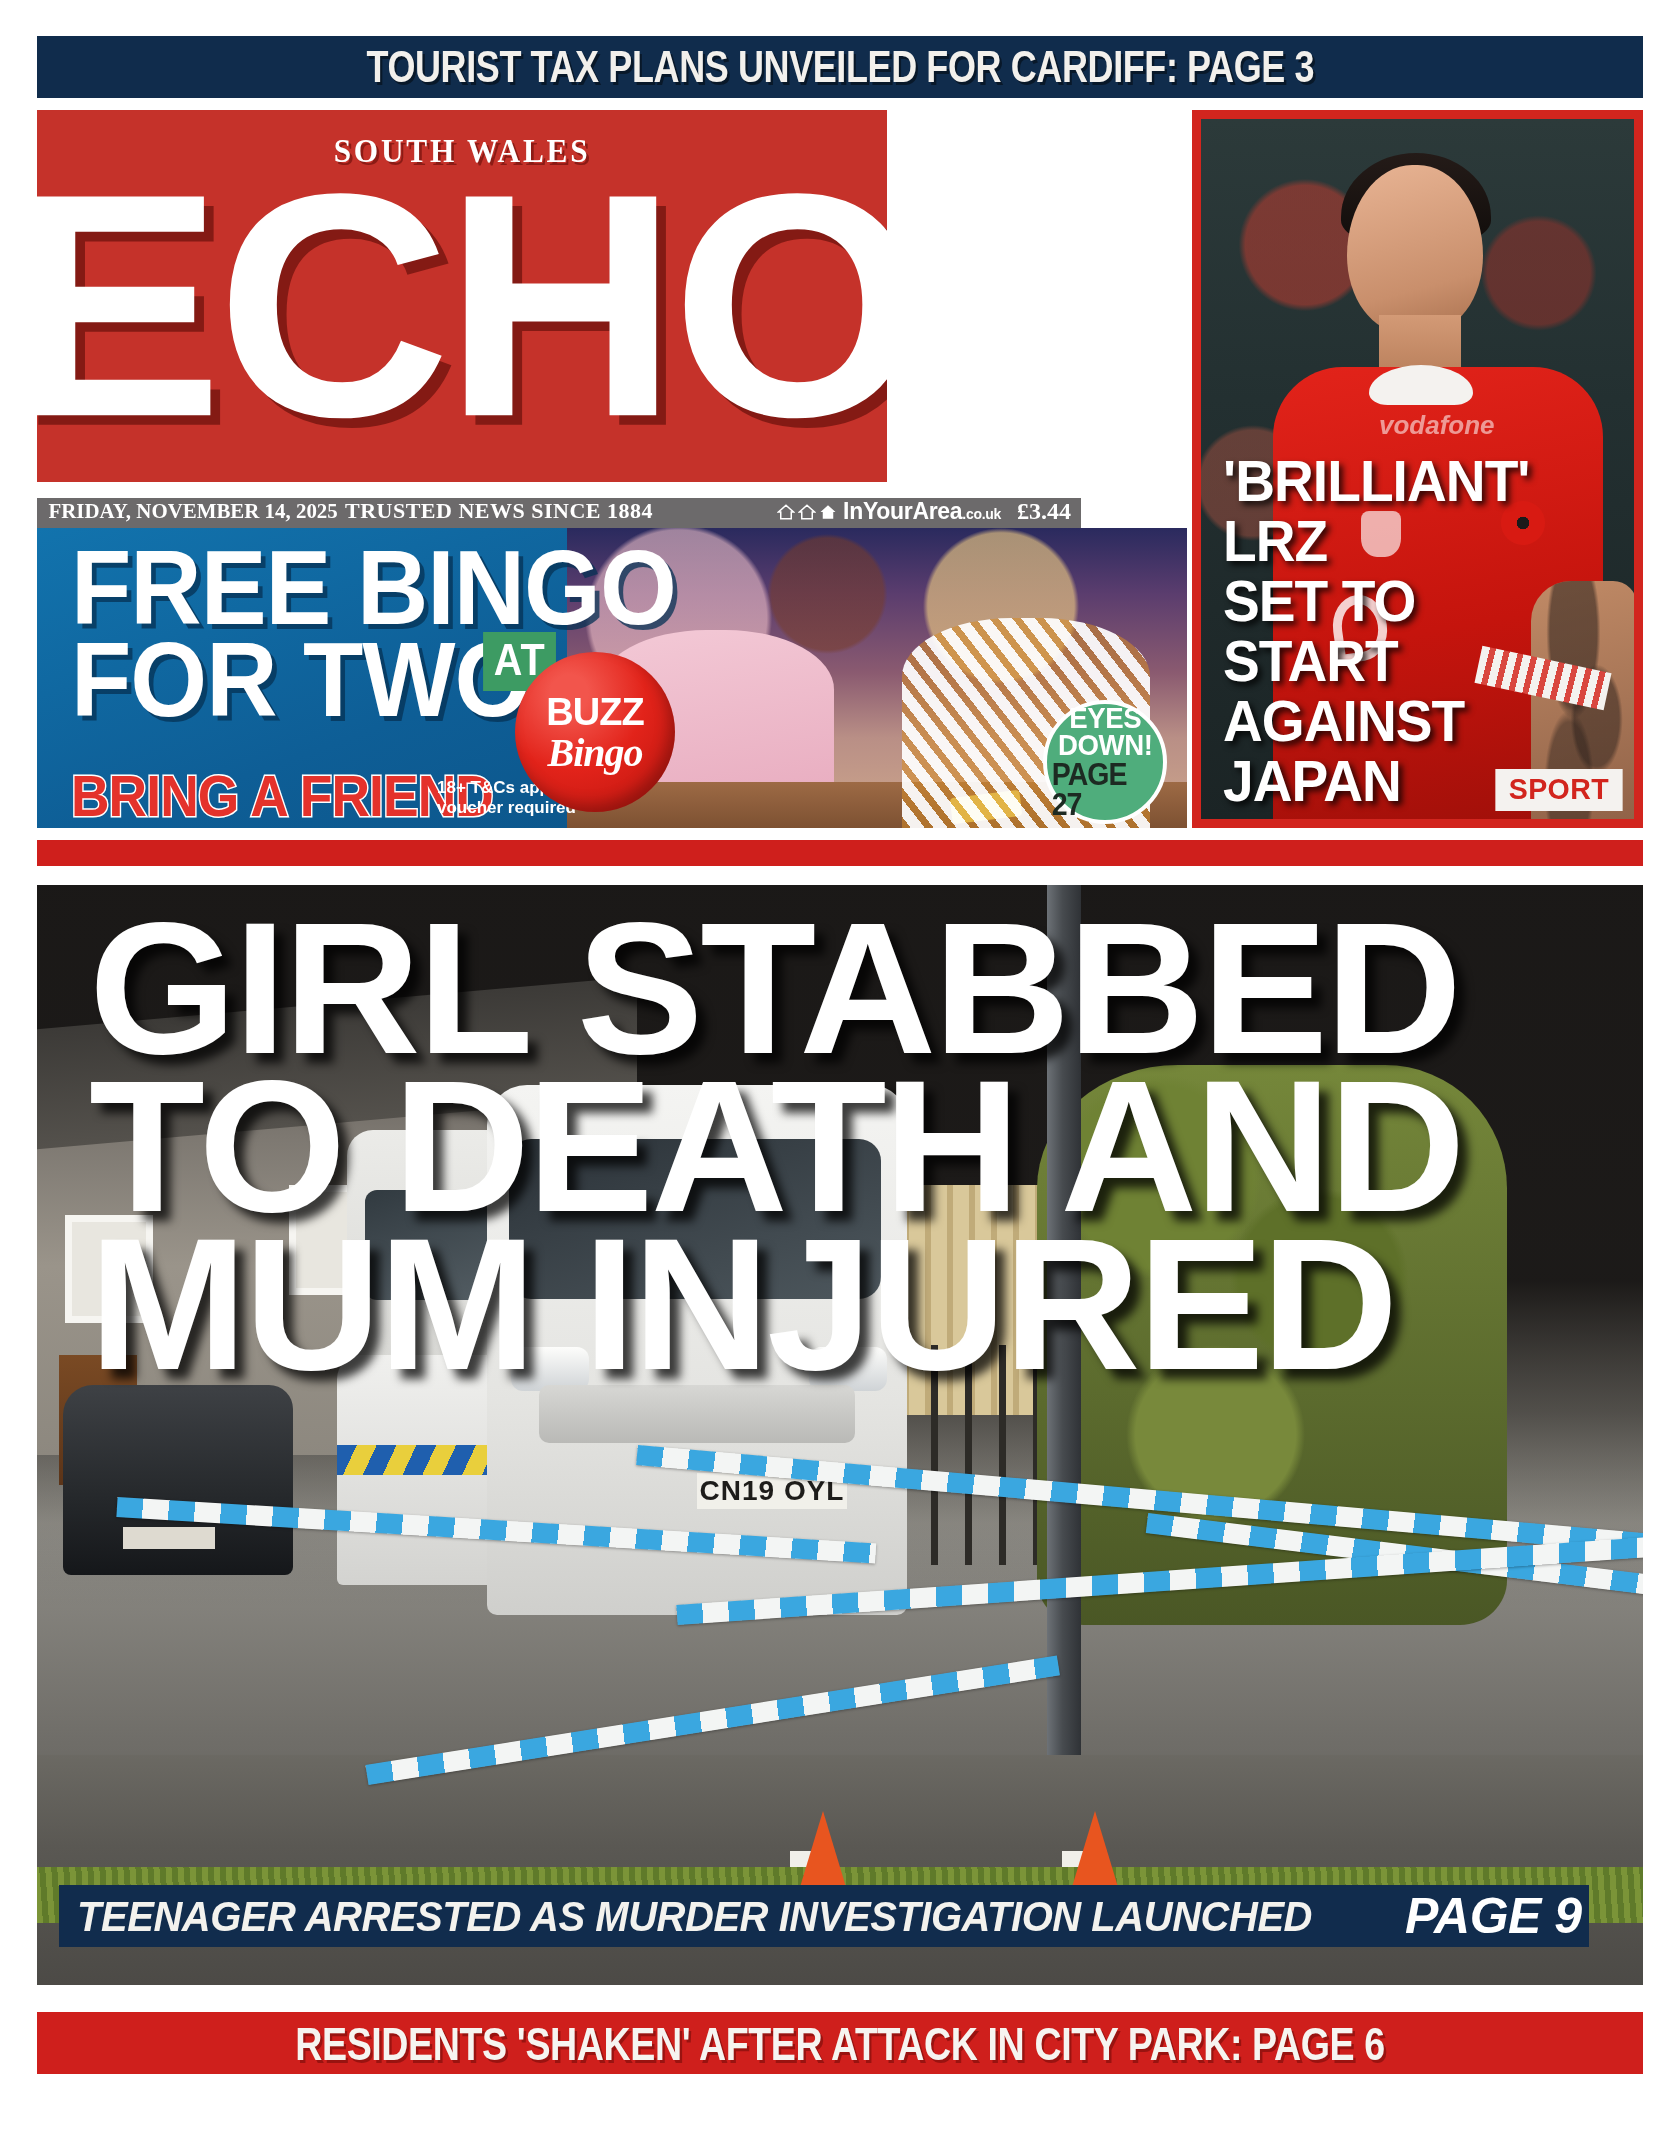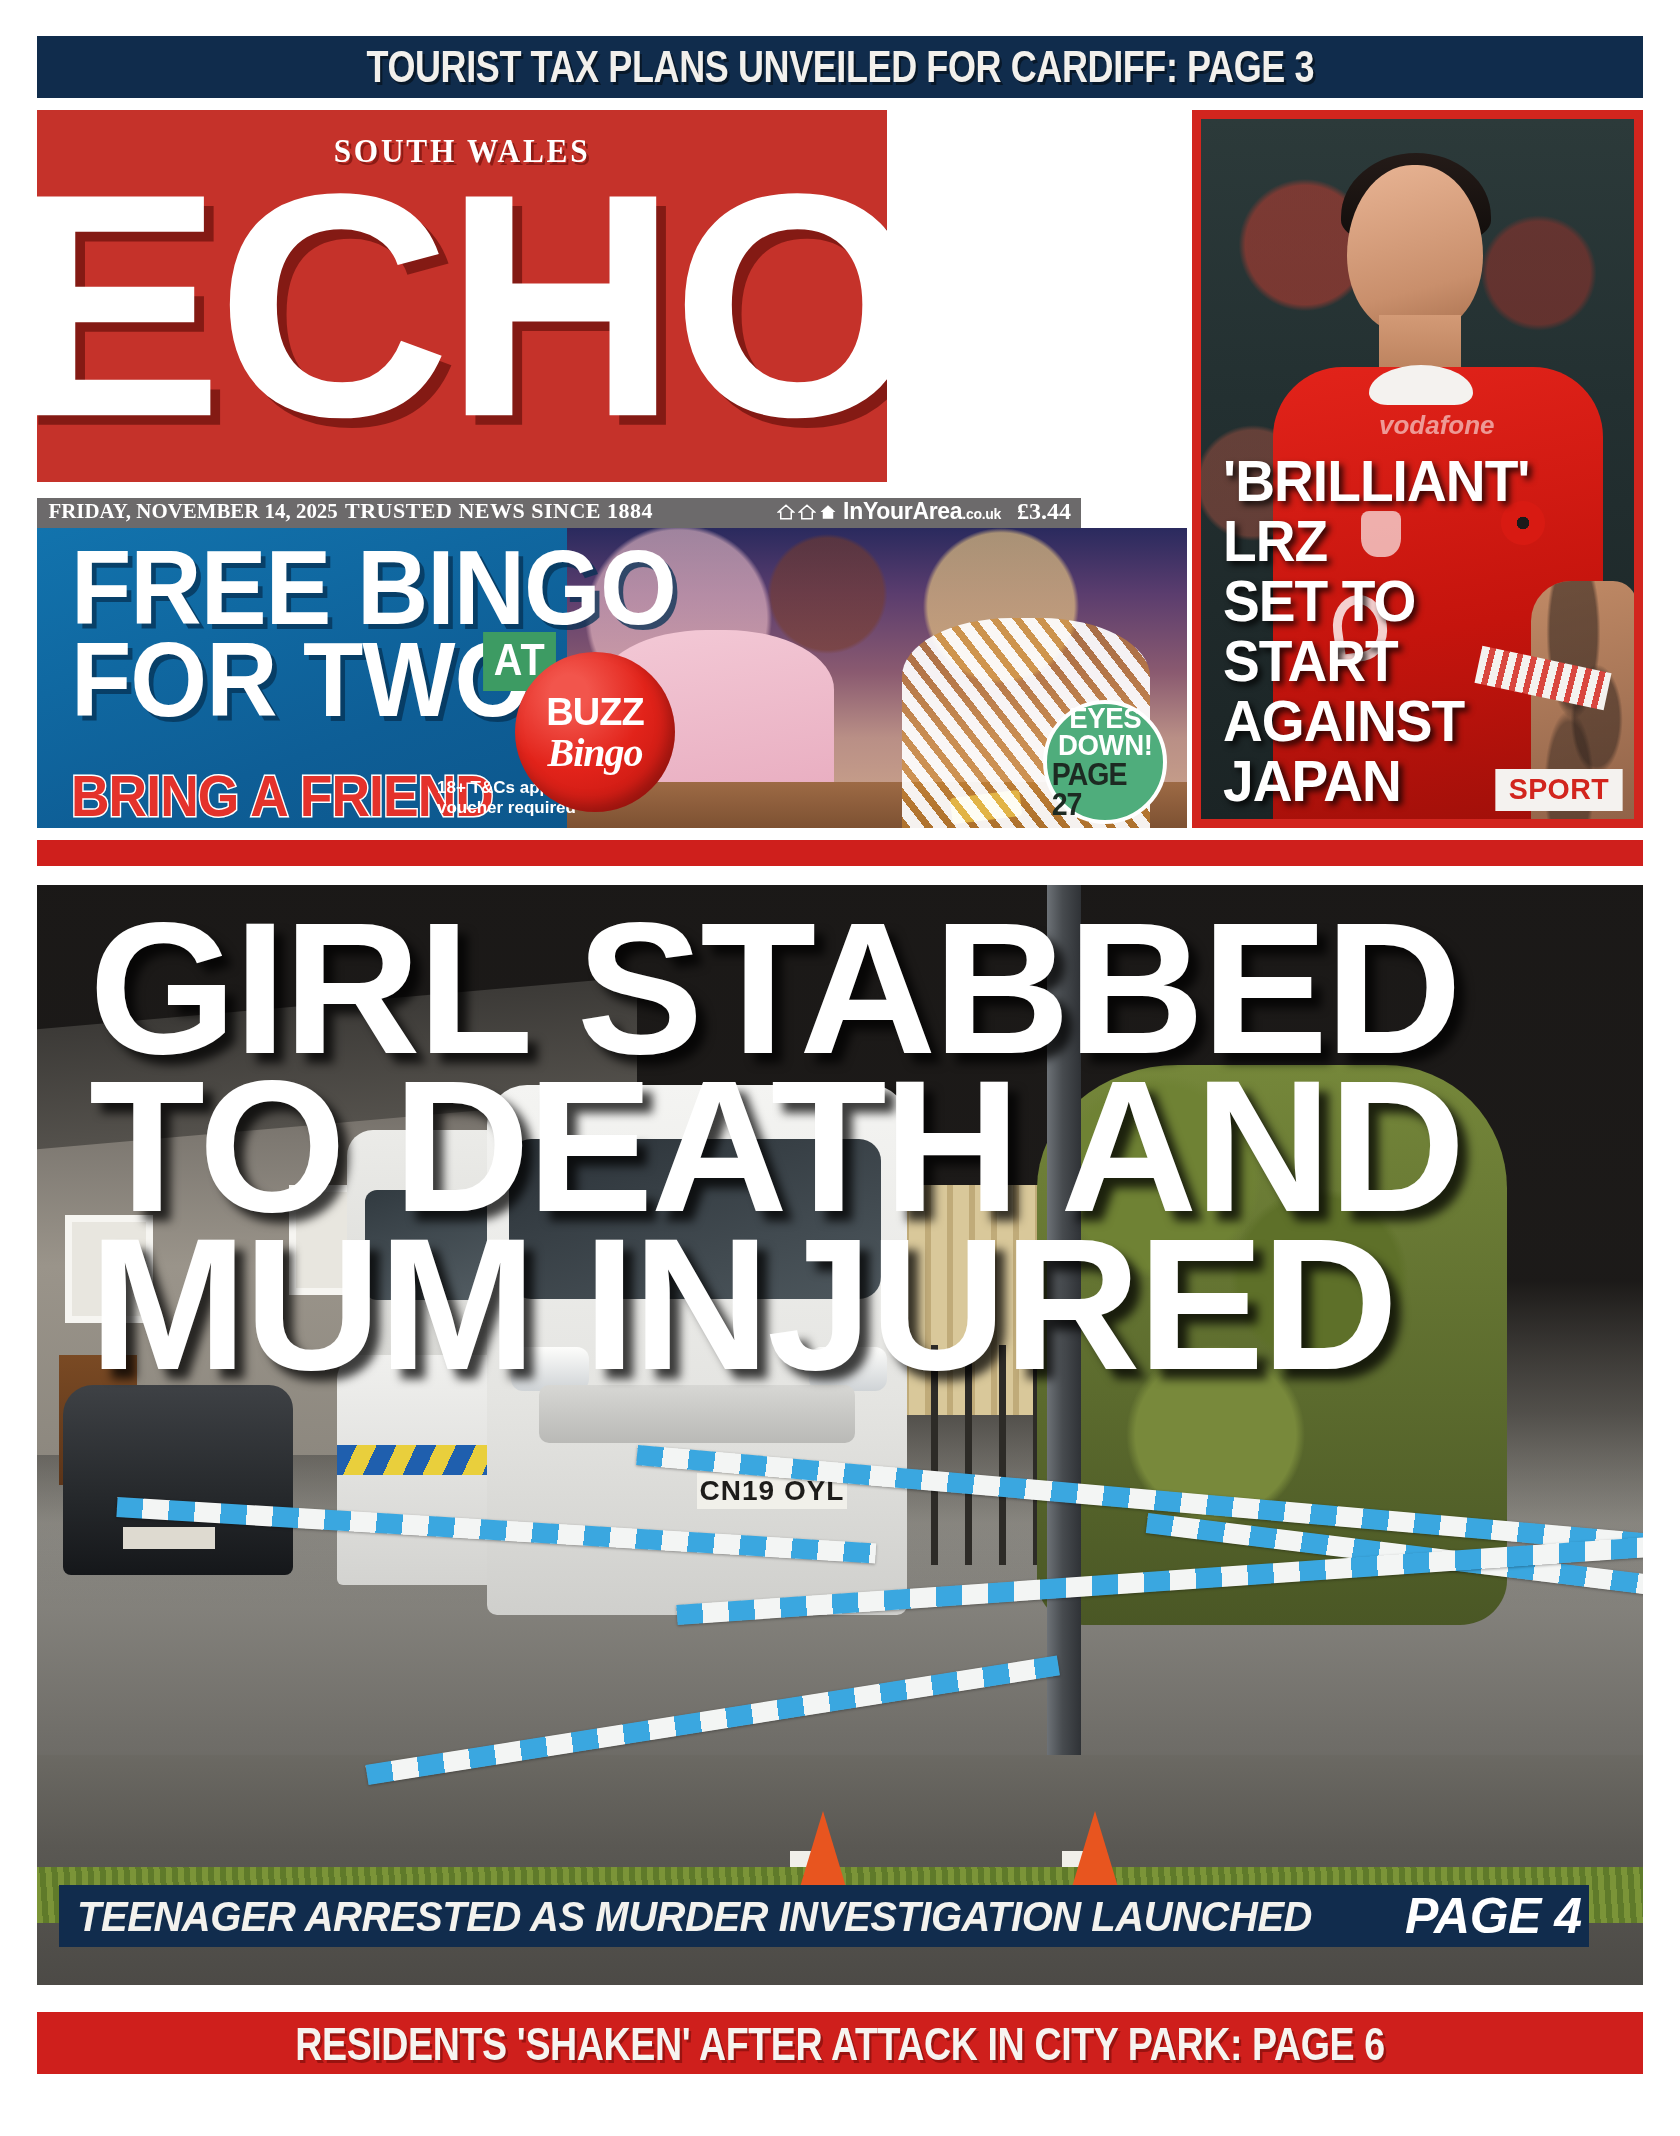--- a/index.html
+++ b/index.html
@@ -721,21 +721,21 @@
       <div class="tape t3"></div>
       <div class="tape t5"></div>
     </div>
 
     <div class="headline">GIRL STABBED
 TO DEATH AND
 MUM INJURED</div>
 
     <div class="caption-bar">
       <div class="caption-text">TEENAGER ARRESTED AS MURDER INVESTIGATION LAUNCHED</div>
-      <div class="caption-page">PAGE 4</div>
+      <div class="caption-page">PAGE 9</div>
     </div>
   </div>
 
   <div class="bottom-bar">
     <div class="bottom-bar-text">RESIDENTS 'SHAKEN' AFTER ATTACK IN CITY PARK: PAGE 6</div>
   </div>
 
 </div>
 
 </body></html>

